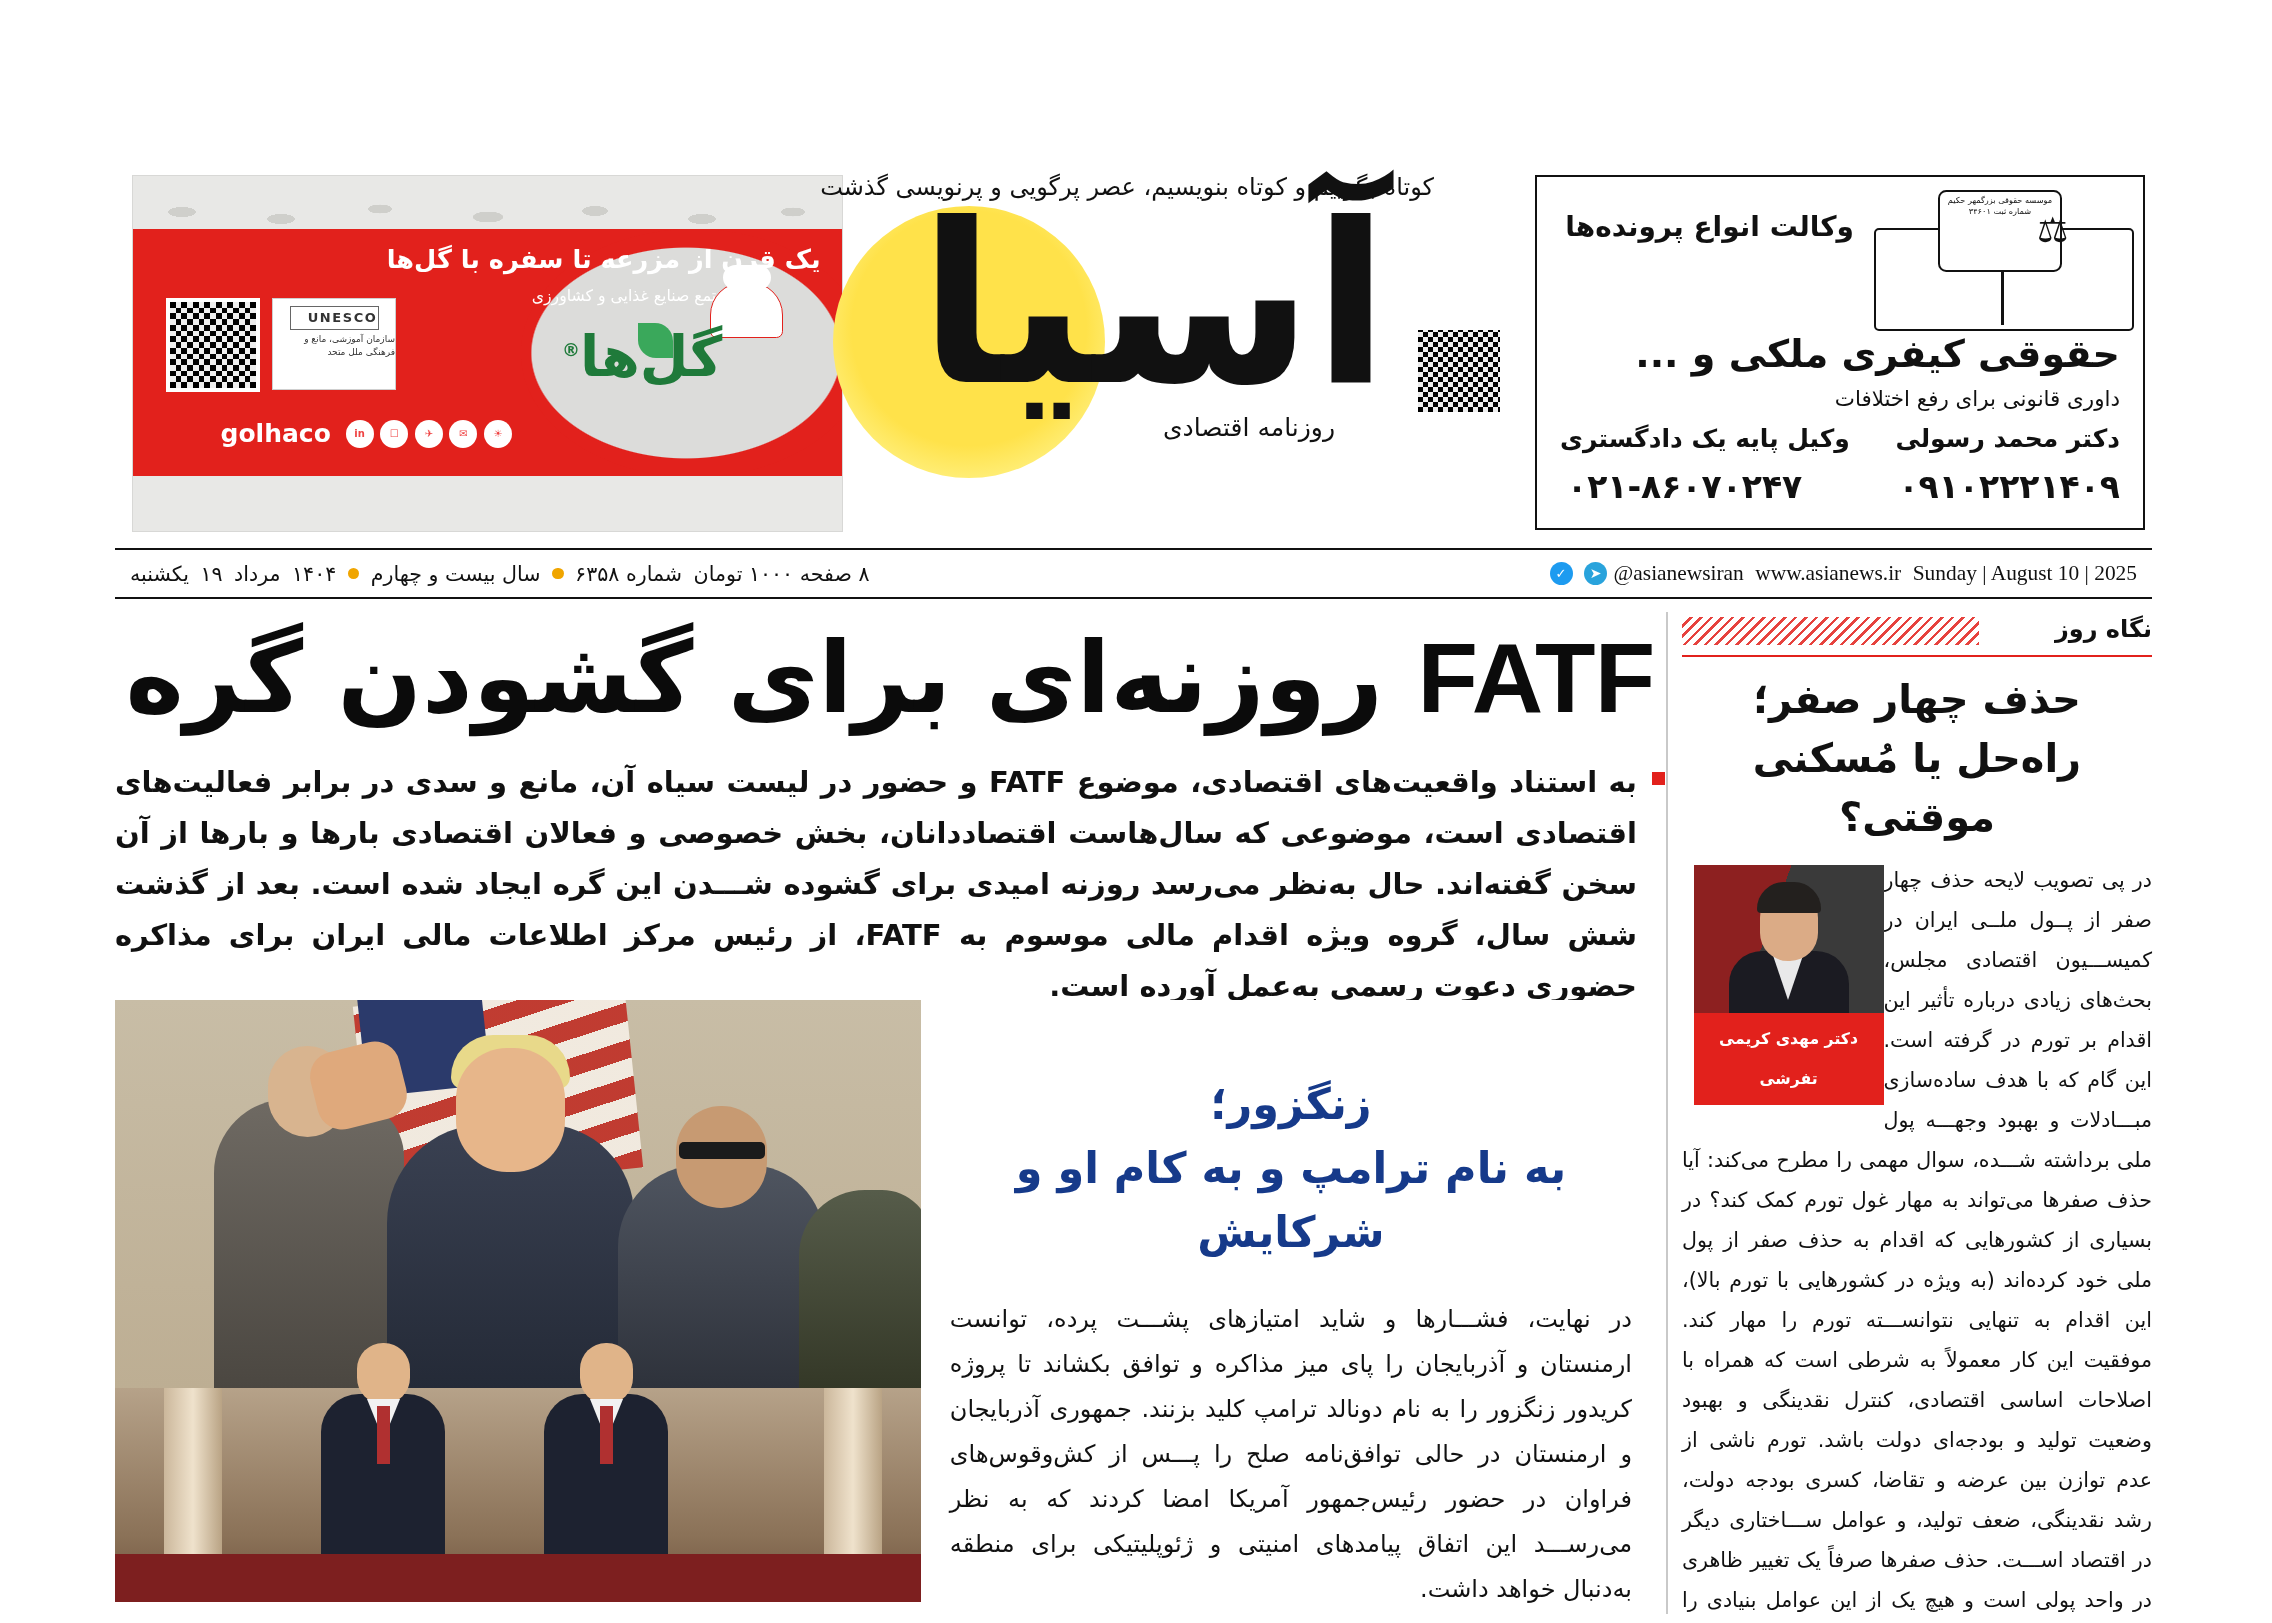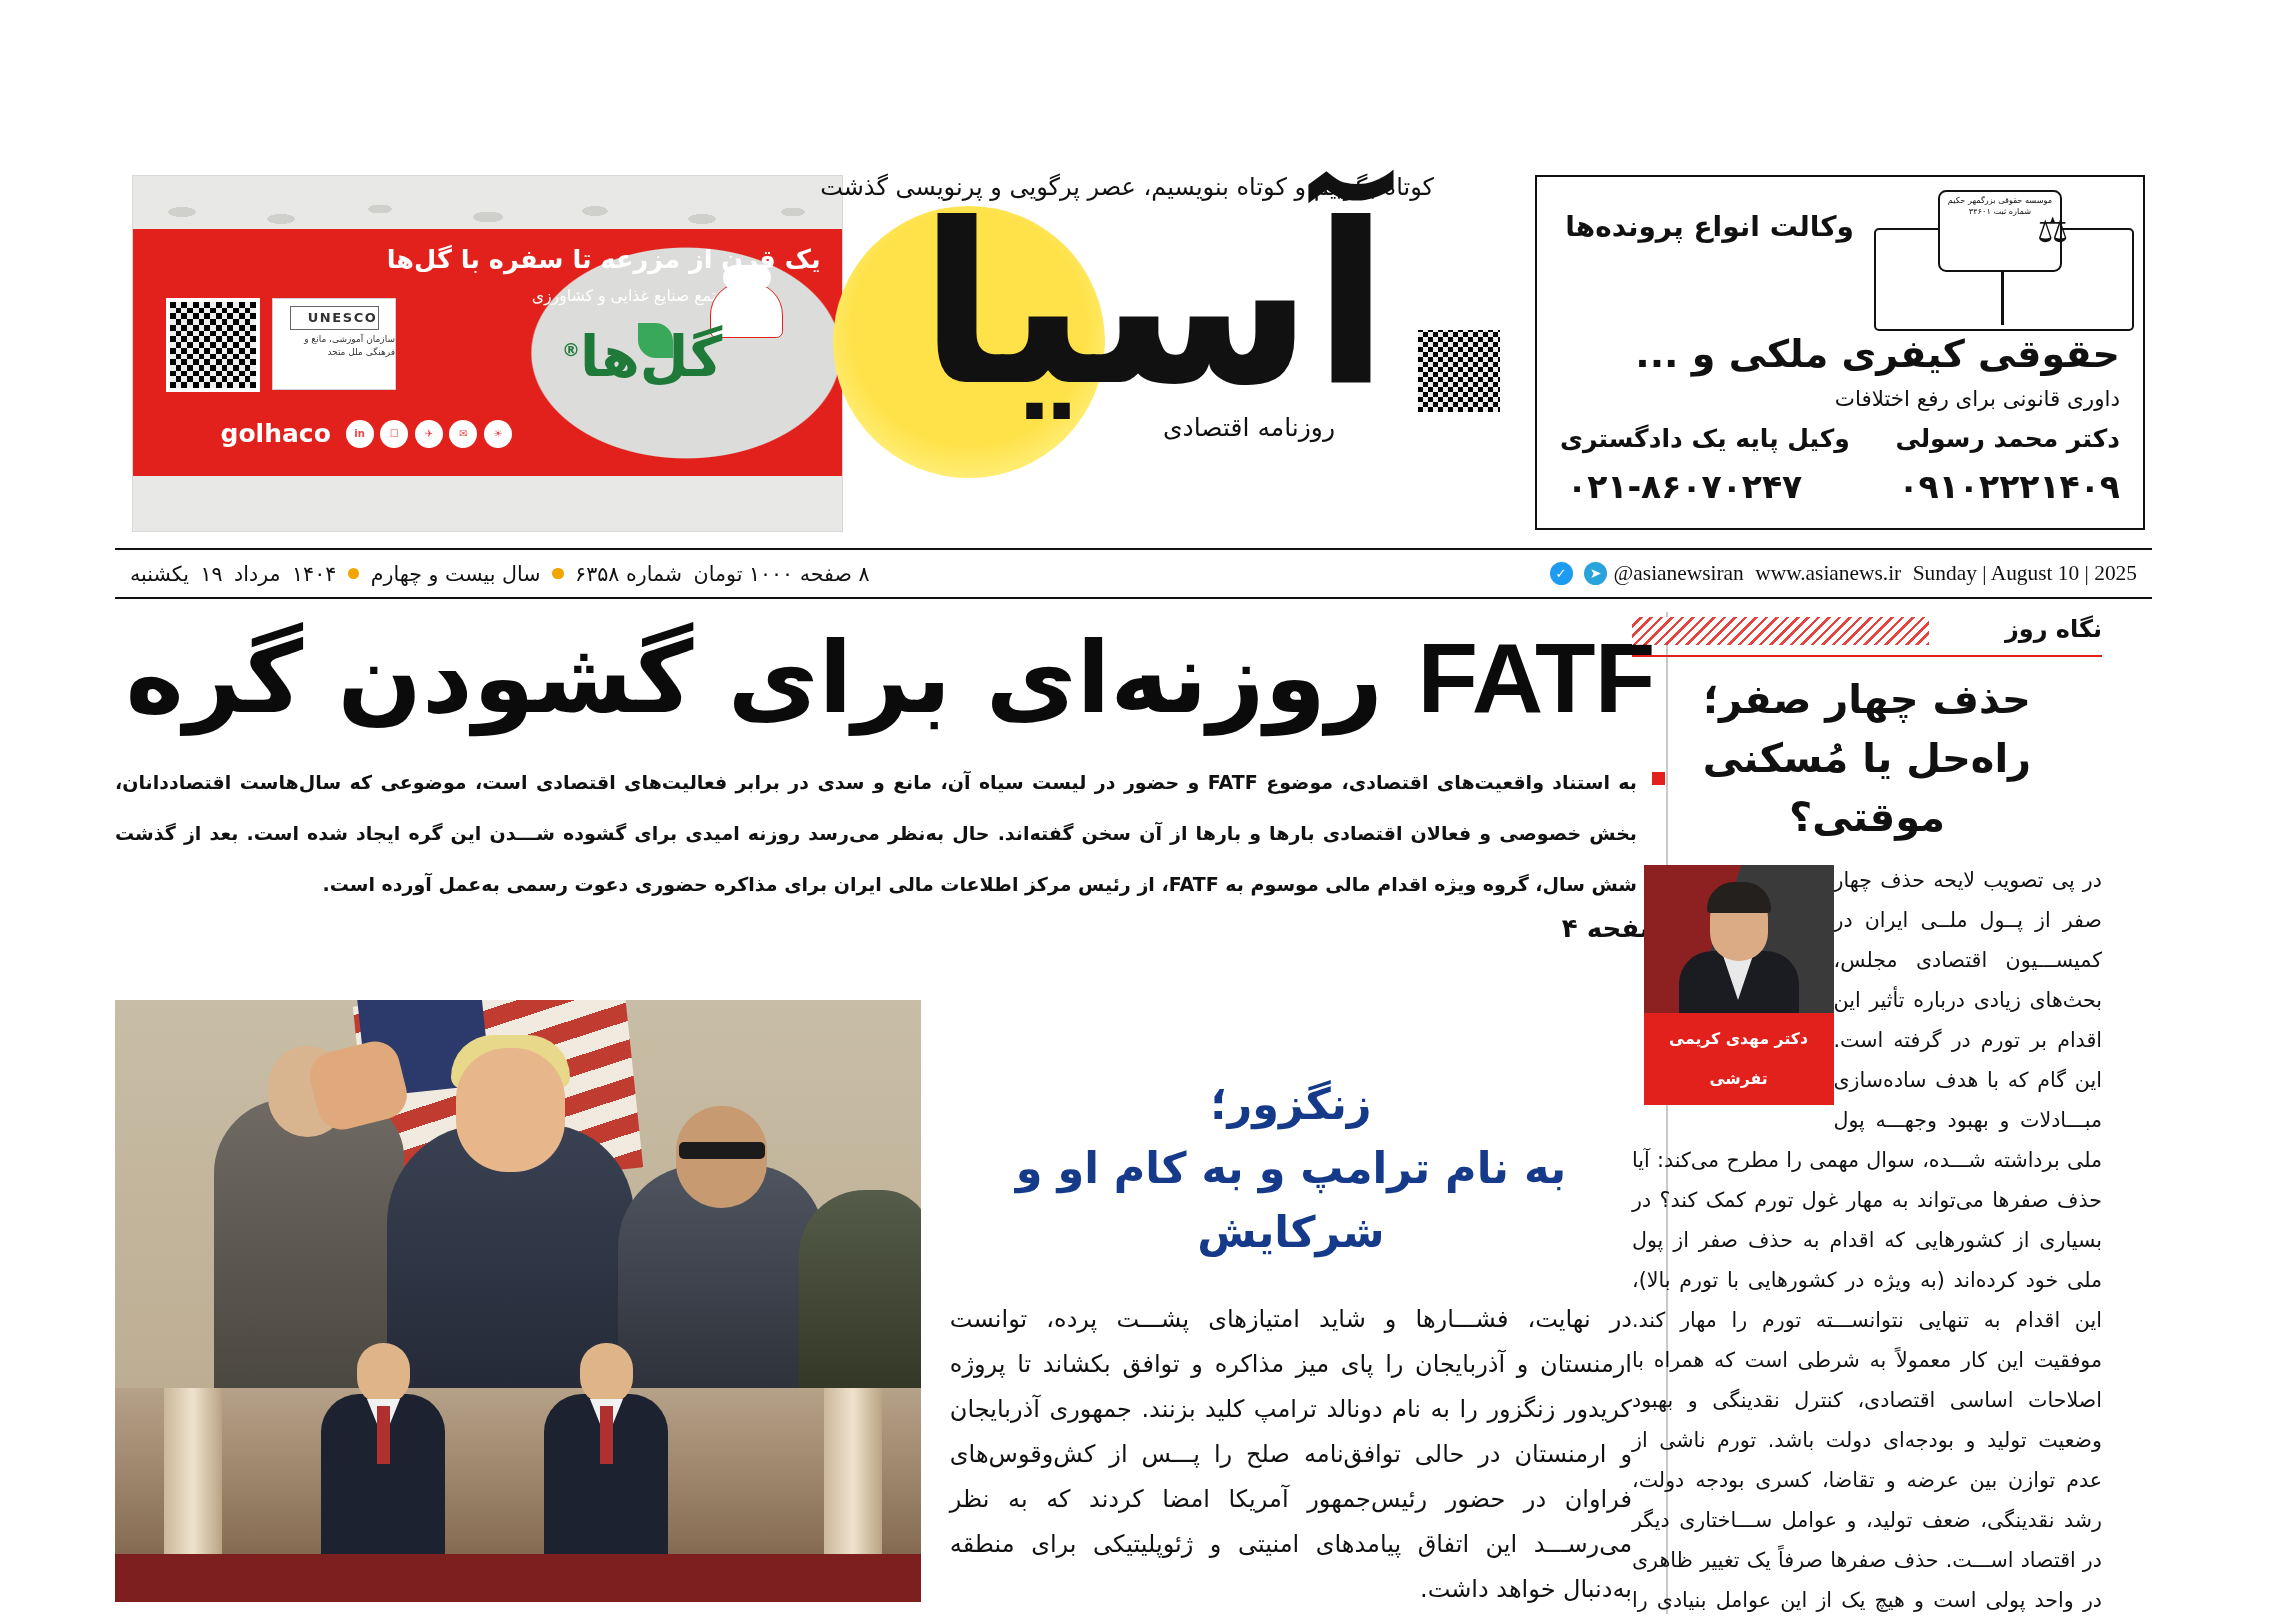--- a/index.html
+++ b/index.html
@@ -392,21 +392,21 @@
   
   .main-left {
     position: absolute;
     left: 115px;
     top: 612px;
     width: 1550px;
     height: 998px;
   }
   .col-right {
     position: absolute;
-    left: 1632px;
+    left: 1682px;
     top: 612px;
     width: 470px;
     height: 998px;
   }
   .vert-rule {
     position: absolute;
     left: 1666px;
     top: 612px;
     width: 1.6px;
     height: 1002px;
@@ -421,21 +421,21 @@
     line-height: 102px;
     font-weight: bold;
     color: #0b0b0b;
     margin: 15px 0 28px;
     letter-spacing: -0.8px;
   }
   .lead-title .lat { direction: ltr; display: inline-block; font-family: "Liberation Sans", sans-serif; }
   .lead-lede {
     direction: rtl;
     text-align: justify;
-    font-size: 19px;
+    font-size: 29px;
     line-height: 51px;
     font-weight: bold;
     color: #111;
     position: relative;
     padding-right: 28px;
   }
   .lead-lede .bullet {
     position: absolute;
     right: 0; top: 15px;
     width: 13px; height: 13px;

